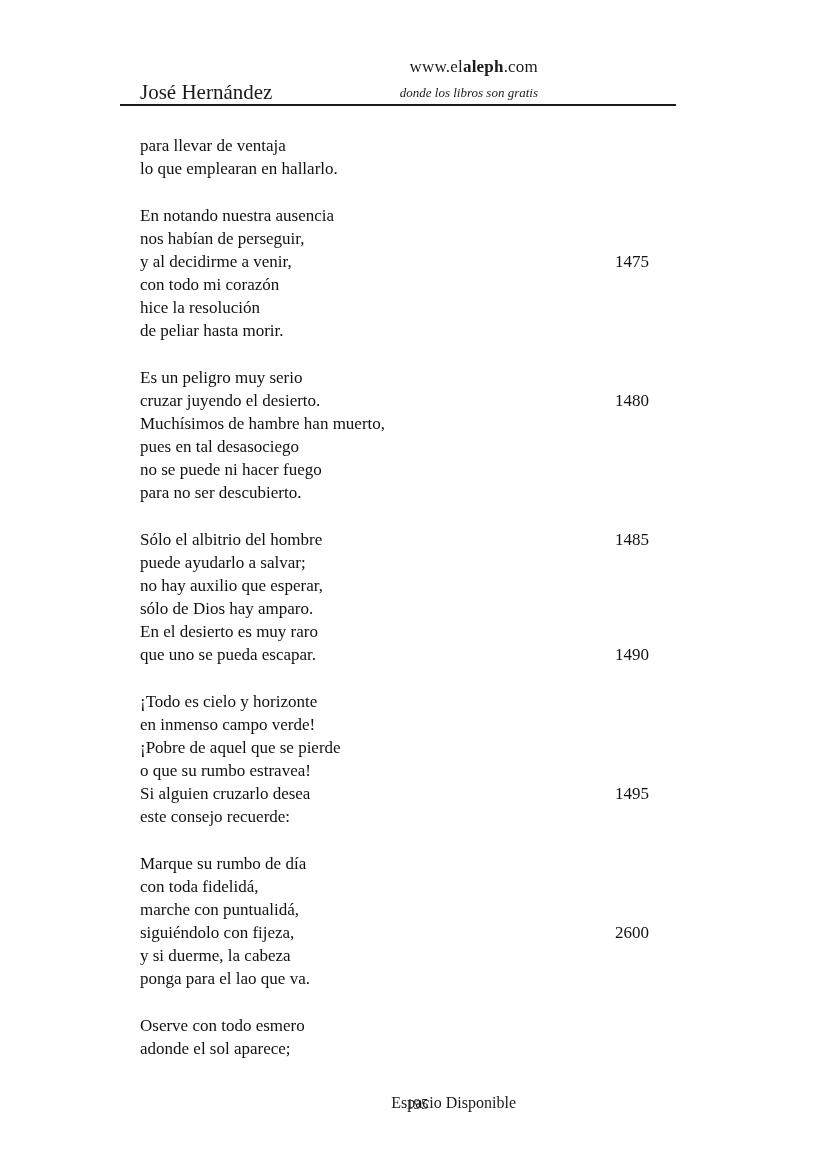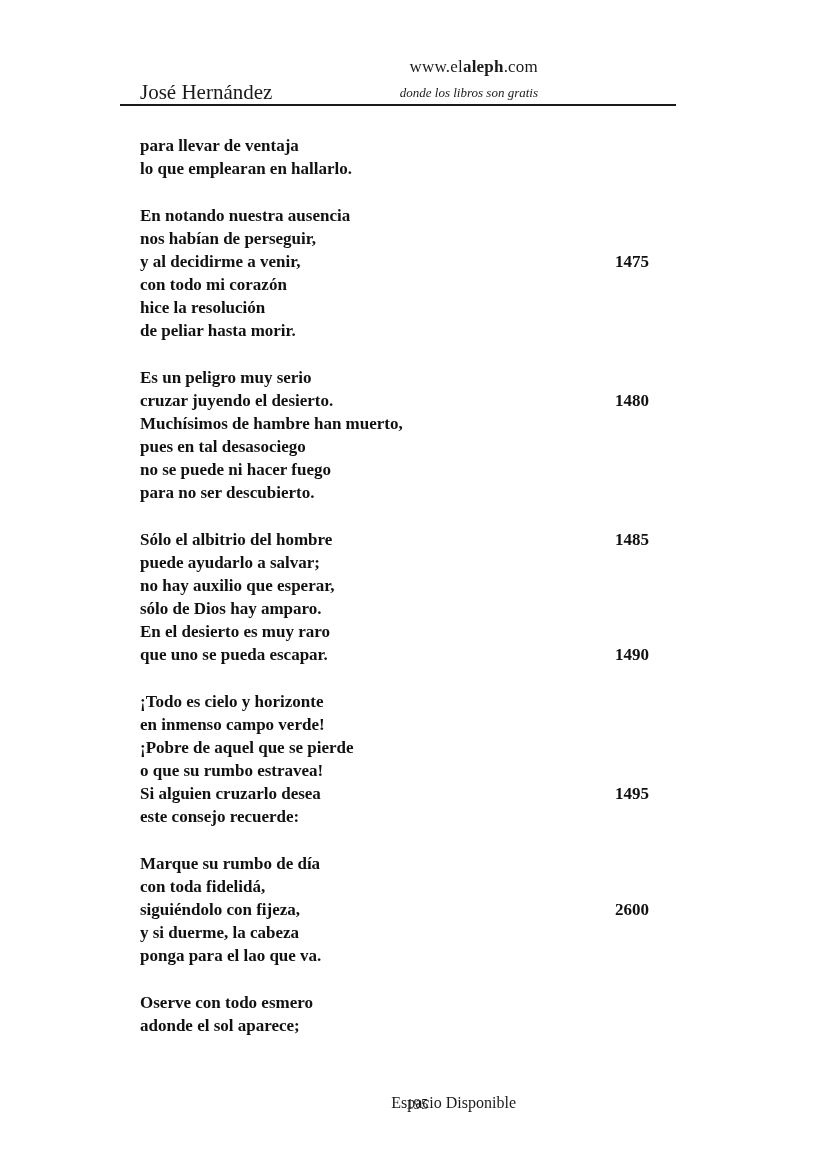--- a/index.html
+++ b/index.html
@@ -54,21 +54,20 @@
     top: 134px;
     left: 140px;
     width: 560px;
     font-size: 17px;
   }
   .stanza { margin-bottom: 24px; }
   .line {
     position: relative;
     line-height: 23px;
     white-space: nowrap;
-    font-weight: bold;
   }
   .verse-num {
     position: absolute;
     left: 475px;
     top: 0;
     line-height: 23px;
   }
   
   .page-number {
     position: absolute;
@@ -131,20 +130,21 @@
         <div class="line"><span class="verse-text">¡Todo es cielo y horizonte</span></div>
         <div class="line"><span class="verse-text">en inmenso campo verde!</span></div>
         <div class="line"><span class="verse-text">¡Pobre de aquel que se pierde</span></div>
         <div class="line"><span class="verse-text">o que su rumbo estravea!</span></div>
         <div class="line"><span class="verse-text">Si alguien cruzarlo desea</span><span class="verse-num">1495</span></div>
         <div class="line"><span class="verse-text">este consejo recuerde:</span></div>
       </div>
       <div class="stanza">
         <div class="line"><span class="verse-text">Marque su rumbo de día</span></div>
         <div class="line"><span class="verse-text">con toda fidelidá,</span></div>
+        <div class="line"><span class="verse-text">marche con puntualidá,</span></div>
         <div class="line"><span class="verse-text">siguiéndolo con fijeza,</span><span class="verse-num">2600</span></div>
         <div class="line"><span class="verse-text">y si duerme, la cabeza</span></div>
         <div class="line"><span class="verse-text">ponga para el lao que va.</span></div>
       </div>
       <div class="stanza">
         <div class="line"><span class="verse-text">Oserve con todo esmero</span></div>
         <div class="line"><span class="verse-text">adonde el sol aparece;</span></div>
       </div>
     </main>
 

